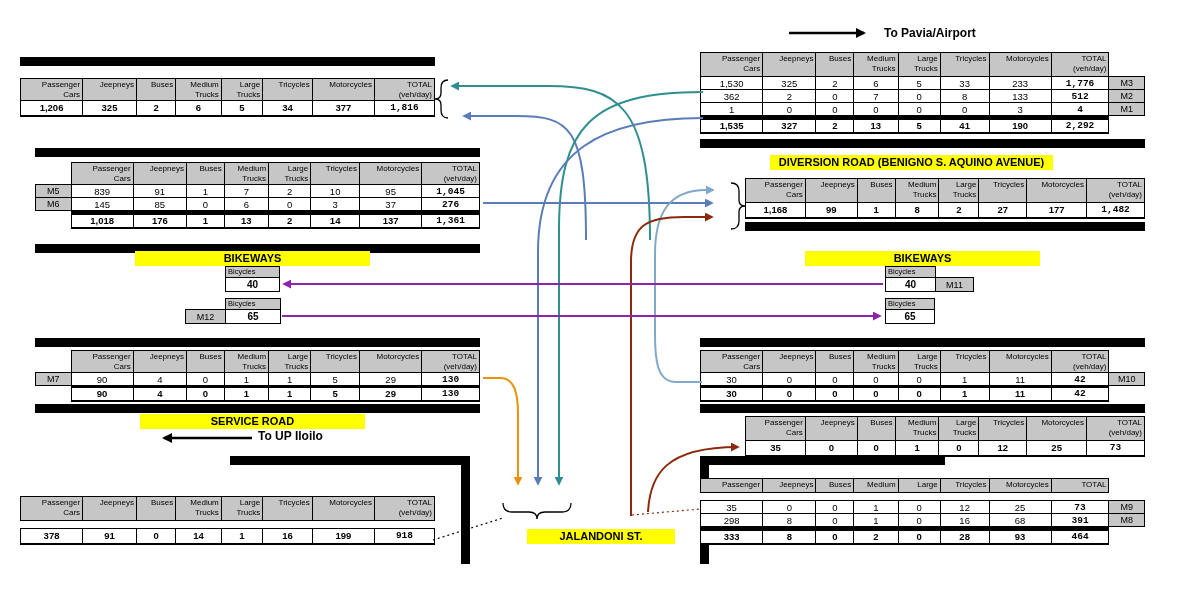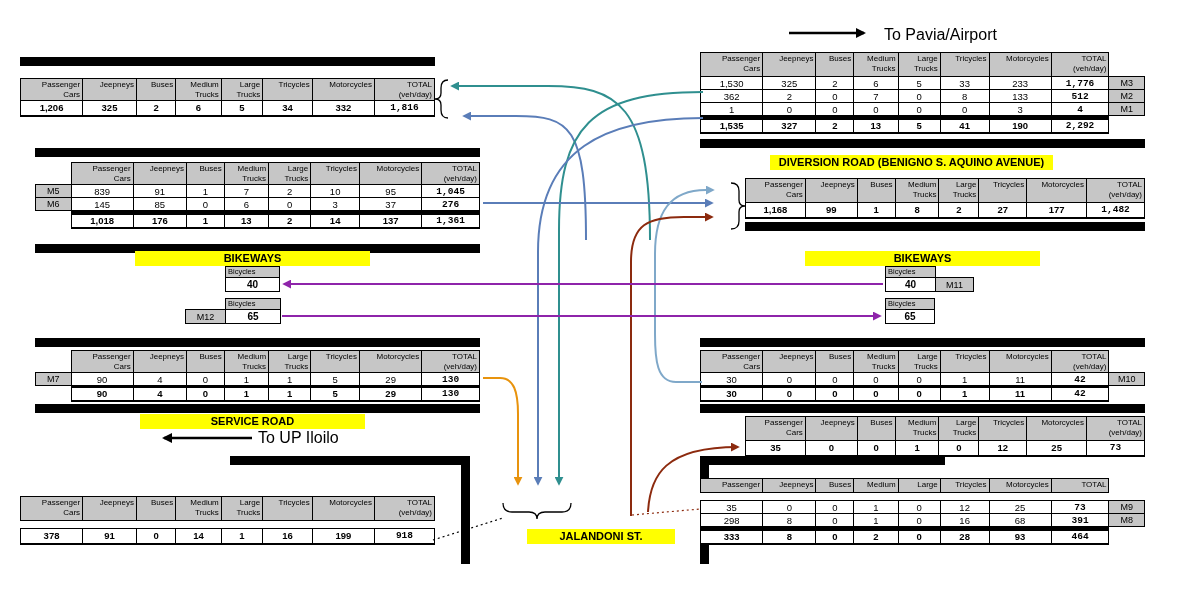--- a/index.html
+++ b/index.html
@@ -1,20 +1,20 @@
 <!DOCTYPE html>
 <html><head>
 <meta charset="utf-8">
 <style>
   * { margin:0; padding:0; box-sizing:border-box; }
   body { background:#fff; font-family:"Liberation Sans", sans-serif; }
   #canvas { position:relative; width:1200px; height:596px; background:#fff; overflow:hidden; }
   .bar { position:absolute; background:#000; }
   .ylabel { position:absolute; background:#ffff00; font-weight:bold; font-size:11px; text-align:center; height:15px; line-height:15px; color:#000; }
-  .txt { position:absolute; font-weight:normal; font-size:16px; color:#000; white-space:nowrap; }
+  .txt { position:absolute; font-weight:bold; font-size:12px; color:#000; white-space:nowrap; }
   table { border-collapse:collapse; table-layout:fixed; position:absolute; background:#fff;padding-left:32px; }
   th, td { border:1px solid #000; overflow:hidden; }
   th { background:#c6c6c6; font-size:8px; font-weight:normal; text-align:right; vertical-align:top; padding:1px 2px; white-space:pre-line; line-height:1.2; color:#000; }
   tr.hdr { height:22px; }
   tr.hdr2 { height:24px; }
   tr.hdrs { height:14px; }
   tr.vrow { height:13px; }
   tr.vrow2 { height:15px; }
   td.num { font-size:9.5px; text-align:center; padding:0 2px; color:#000; }
   td.tot { font-weight:bold;font-family:Liberation Mono, monospace; }
@@ -81,21 +81,21 @@
           <th>TOTAL
 (veh/day)</th>
         </tr>
     <tr class="vrow2 bold">
           <td class="num">1,206</td>
           <td class="num">325</td>
           <td class="num">2</td>
           <td class="num">6</td>
           <td class="num">5</td>
           <td class="num">34</td>
-          <td class="num">332</td>
+          <td class="num">377</td>
           <td class="num tot">1,816</td>
         </tr>
   </tbody>
     </table>
 
   <table style="left:700px;top:52px;width:445px">
     <colgroup>
         <col style="width:14%">
         <col style="width:12%">
         <col style="width:8.5%">

